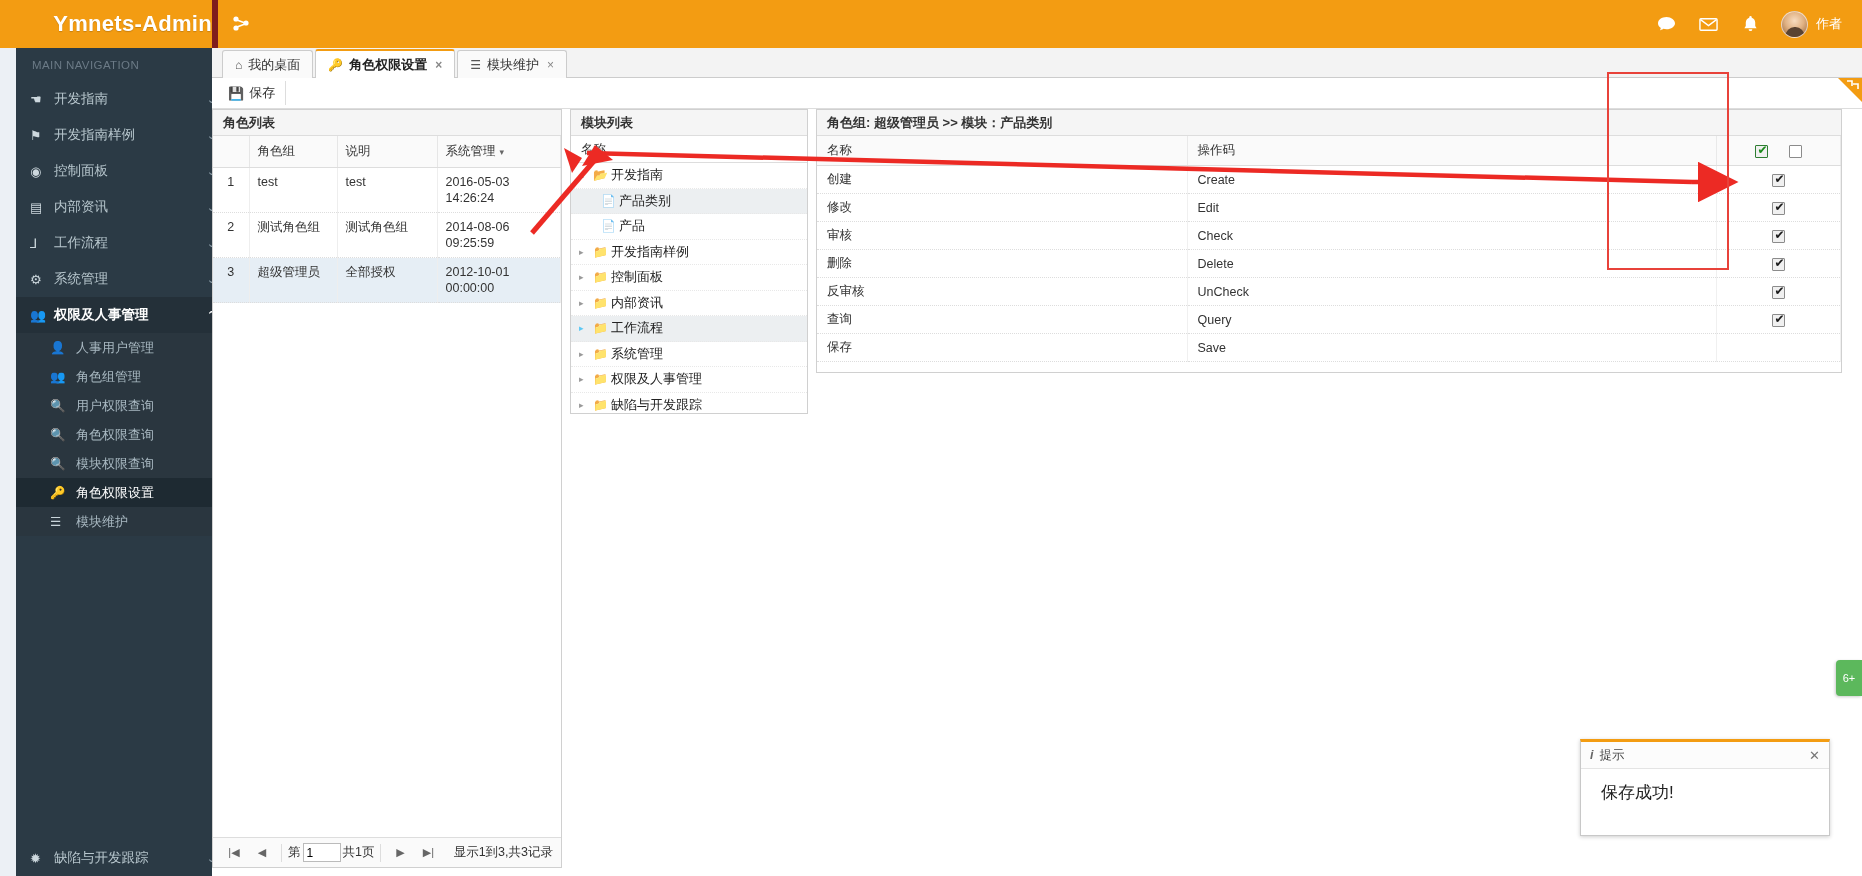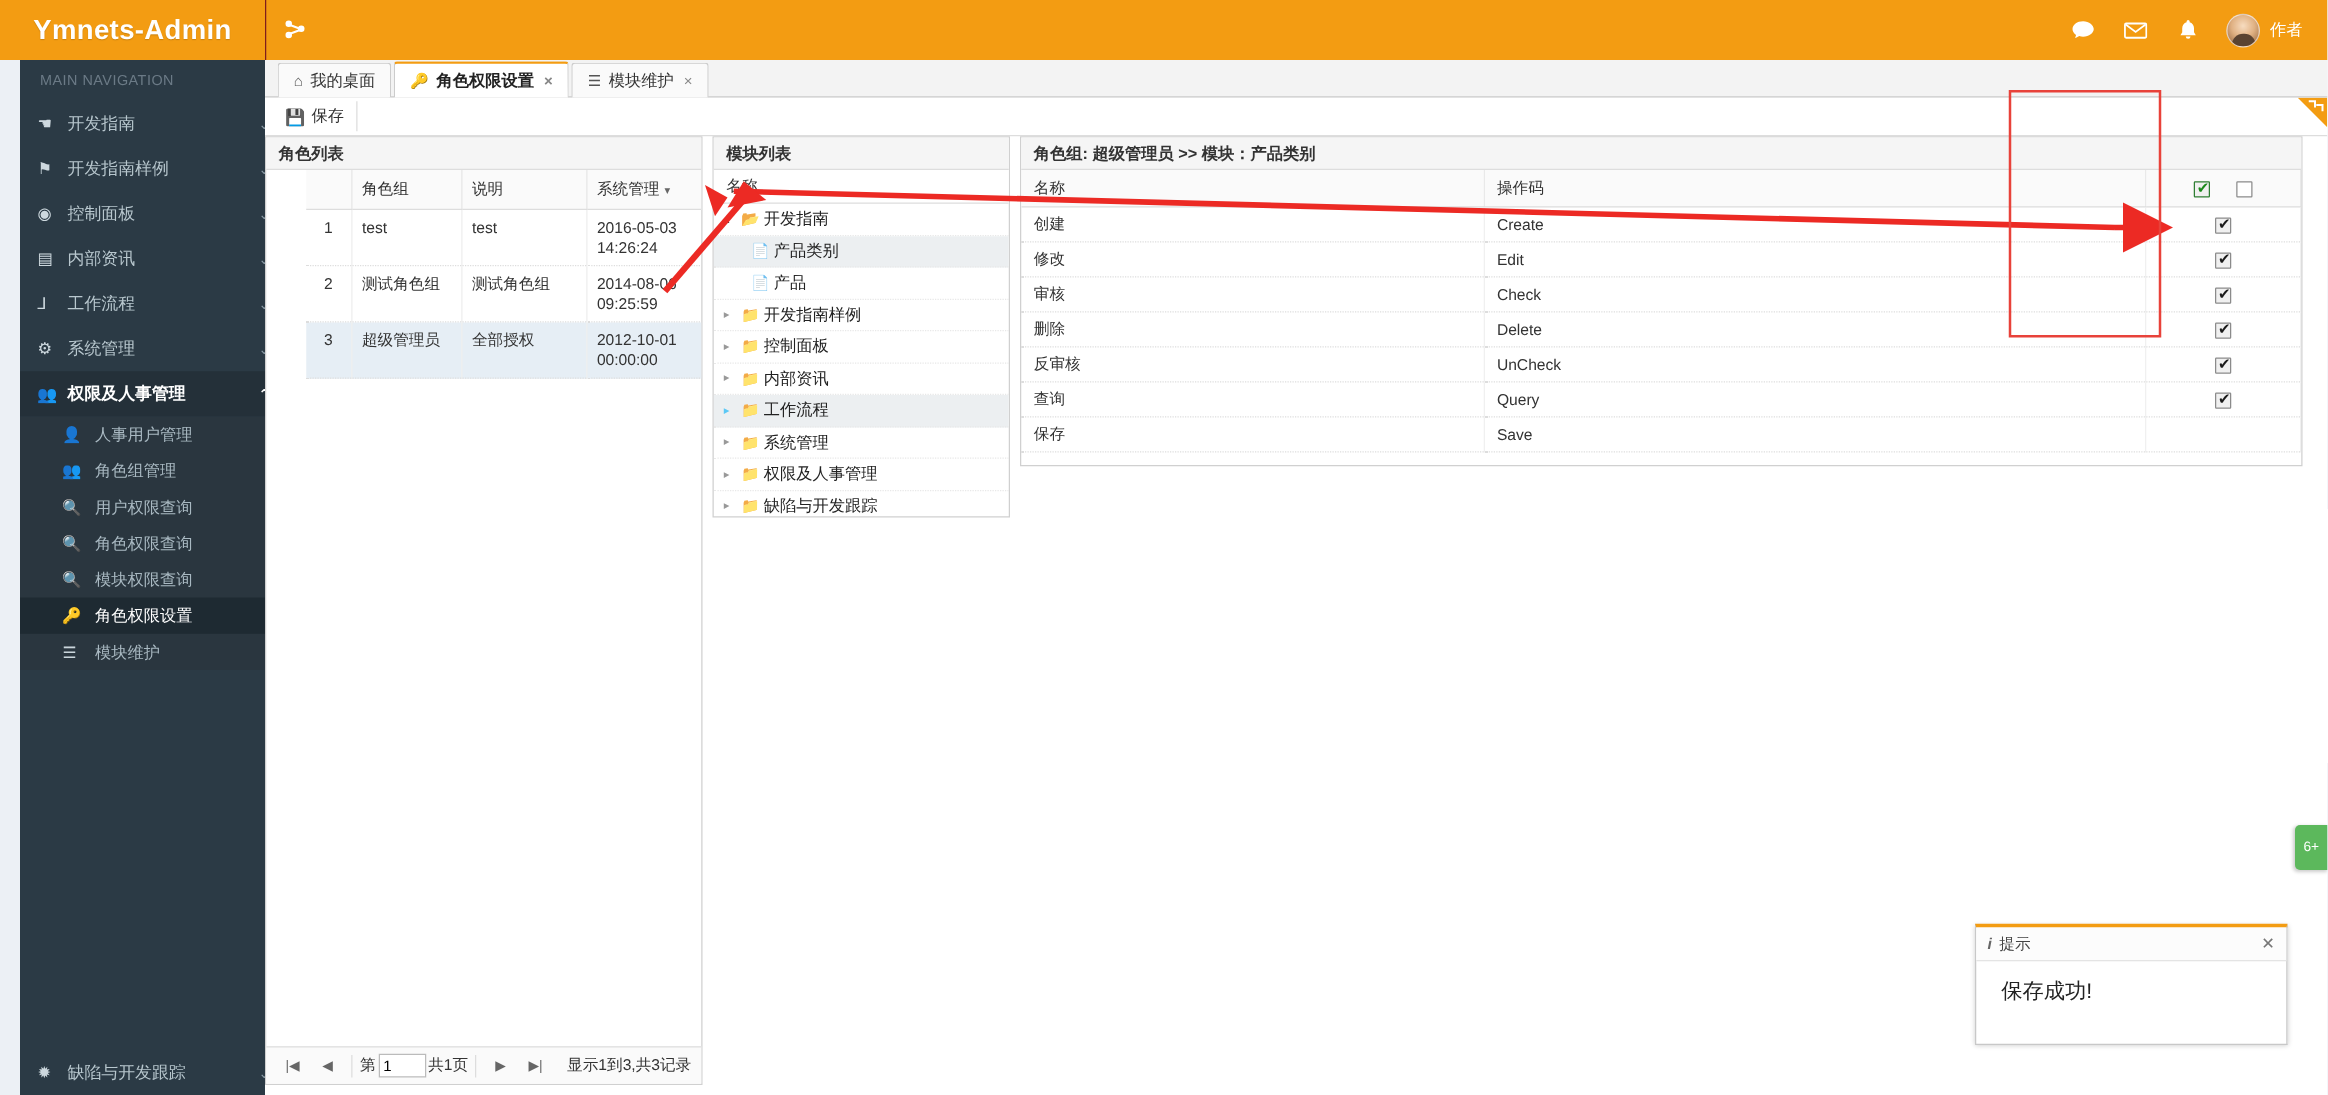--- a/index.html
+++ b/index.html
@@ -7,28 +7,28 @@
     width: 1862px; height: 876px;
     font-family: "Liberation Sans", "DejaVu Sans", sans-serif;
     font-size: 13px; color: #333; overflow: hidden; background: #ecf0f5;
   }
   .app { position: relative; width: 1862px; height: 876px; }
 
   
   .logo-bar {
     position: absolute; left: 0; top: 0; width: 212px; height: 48px;
     background: #f39c12; color: #fff;
-    display: flex; align-items: center; justify-content: center;
+    display: flex; align-items: center; justify-content: flex-end;
     font-size: 22px; font-weight: bold; letter-spacing: .3px;
     text-shadow: 0 1px 1px rgba(0,0,0,.18);
   }
   .navbar {
     position: absolute; left: 212px; top: 0; right: 0; height: 48px;
     background: #f39c12; display: flex; align-items: center;
-    border-left: 1px solid #7f1d1d;
+    border-left: 6px solid #7f1d1d;
   }
   .navbar .burger {
     width: 46px; height: 48px; display: flex; align-items: center; justify-content: center;
     color: #fff; font-size: 19px; cursor: pointer;
   }
   .navbar .spacer { flex: 1; }
   .nav-icons { display: flex; align-items: center; height: 48px; }
   .nav-icon {
     width: 42px; height: 48px; display: flex; align-items: center; justify-content: center;
     color: #fff; font-size: 17px; cursor: pointer;
@@ -118,21 +118,21 @@
   }
   .panel-head {
     height: 26px; background: #f5f5f5; border-bottom: 1px solid #ddd;
     display: flex; align-items: center; padding: 0 10px;
     font-size: 13px; color: #333; font-weight: bold;
   }
   .panel-body { flex: 1; overflow: hidden; position: relative; }
 
   
   #rolePanel { left: 0; top: 0; width: 350px; bottom: 8px; }
-  table.grid { width: 100%; border-collapse: collapse; font-size: 12.5px; margin-left: 32px; }
+  table.grid { width: 100%; border-collapse: collapse; font-size: 12.5px; }
   table.grid th {
     background: #fafafa; border-bottom: 1px solid #ddd; border-right: 1px solid #e6e6e6;
     text-align: left; font-weight: normal; color: #333; padding: 7px 8px; height: 28px;
   }
   table.grid td {
     border-bottom: 1px dotted #ddd; border-right: 1px solid #eee;
     padding: 6px 8px; color: #333; vertical-align: top; line-height: 16px;
   }
   table.grid tr.sel td { background: #e6eef5; }
   .cidx { width: 36px; text-align: center; color: #333; }

